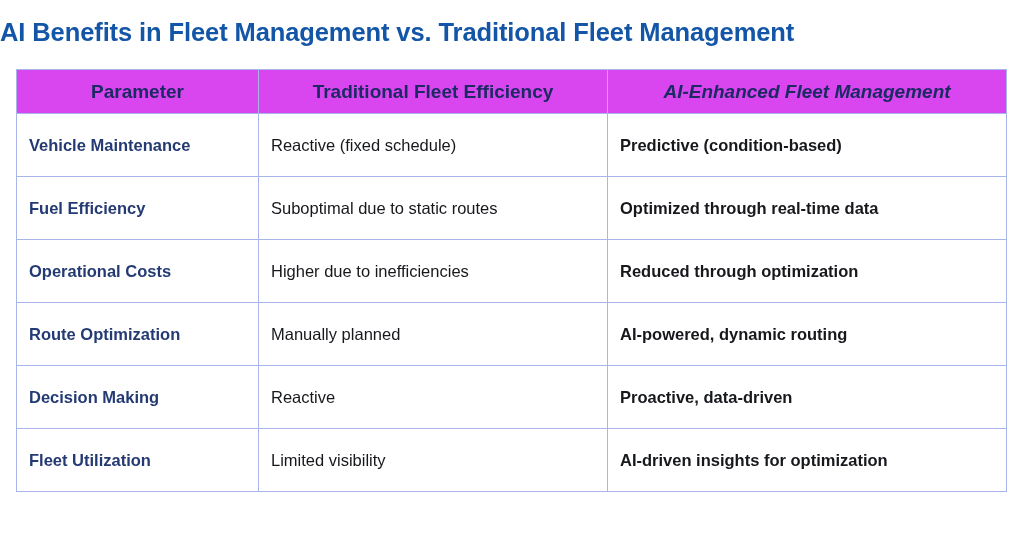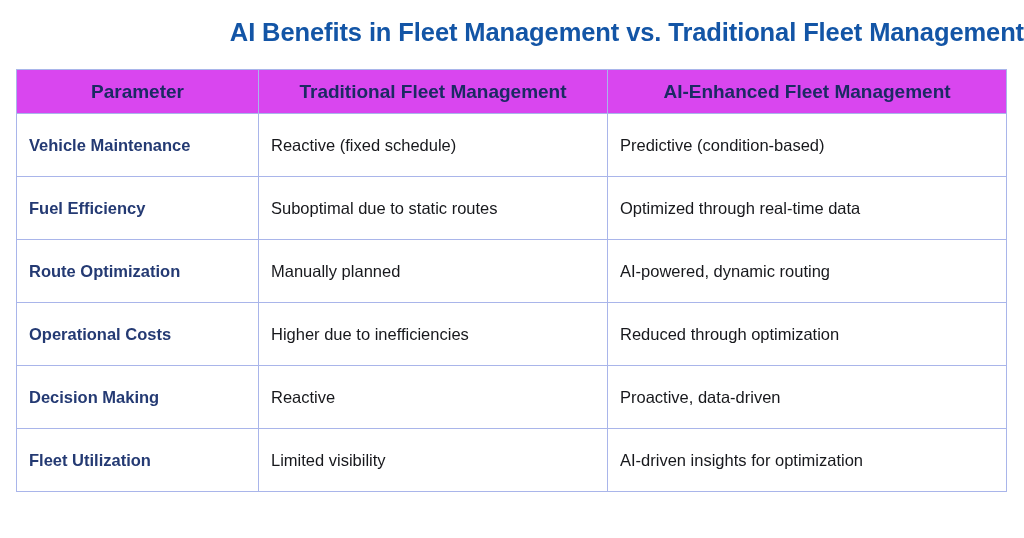--- a/index.html
+++ b/index.html
@@ -19,21 +19,21 @@
     width: 1024px;
     height: 538px;
     box-sizing: border-box;
   }
 
   .title {
     position: absolute;
     top: 18px;
     left: 0;
     width: 1024px;
-    text-align: right;
+    text-align: left;
     font-size: 25.5px;
     font-weight: bold;
     color: #1355a6;
     letter-spacing: -0.1px;
     white-space: nowrap;
   }
 
   .table-wrap {
     position: absolute;
     left: 16px;
@@ -60,36 +60,38 @@
     text-align: center;
     height: 44px;
     padding: 0 8px;
     border-right: 1px solid #a9b5ea;
     border-bottom: 1px solid #a9b5ea;
     box-sizing: border-box;
     white-space: nowrap;
   }
   table.compare thead th:last-child {
     border-right: none;
+    font-style: italic;
   }
 
   table.compare tbody td {
     height: 63px;
     padding: 0 12px;
     border-right: 1px solid #a9b5ea;
     border-bottom: 1px solid #a9b5ea;
     box-sizing: border-box;
     vertical-align: middle;
     font-size: 16.5px;
     color: #17181c;
     font-weight: normal;
     white-space: nowrap;
   }
   table.compare tbody td:last-child {
     border-right: none;
+    font-weight: bold;
   }
   table.compare tbody tr:last-child td {
     border-bottom: none;
   }
 
   table.compare tbody td.param {
     font-weight: bold;
     color: #243a73;
     font-size: 16.5px;
     padding-left: 12px;
@@ -105,44 +107,44 @@
   <div class="table-wrap">
     <table class="compare">
       <colgroup>
         <col class="c1">
         <col class="c2">
         <col class="c3">
       </colgroup>
       <thead>
         <tr>
           <th>Parameter</th>
-          <th>Traditional Fleet Management</th>
+          <th>Traditional Fleet Efficiency</th>
           <th>AI-Enhanced Fleet Management</th>
         </tr>
       </thead>
       <tbody>
         <tr>
           <td class="param">Vehicle Maintenance</td>
           <td>Reactive (fixed schedule)</td>
           <td>Predictive (condition-based)</td>
         </tr>
         <tr>
           <td class="param">Fuel Efficiency</td>
           <td>Suboptimal due to static routes</td>
           <td>Optimized through real-time data</td>
         </tr>
         <tr>
+          <td class="param">Operational Costs</td>
+          <td>Higher due to inefficiencies</td>
+          <td>Reduced through optimization</td>
+        </tr>
+        <tr>
           <td class="param">Route Optimization</td>
           <td>Manually planned</td>
           <td>AI-powered, dynamic routing</td>
-        </tr>
-        <tr>
-          <td class="param">Operational Costs</td>
-          <td>Higher due to inefficiencies</td>
-          <td>Reduced through optimization</td>
         </tr>
         <tr>
           <td class="param">Decision Making</td>
           <td>Reactive</td>
           <td>Proactive, data-driven</td>
         </tr>
         <tr>
           <td class="param">Fleet Utilization</td>
           <td>Limited visibility</td>
           <td>AI-driven insights for optimization</td>

